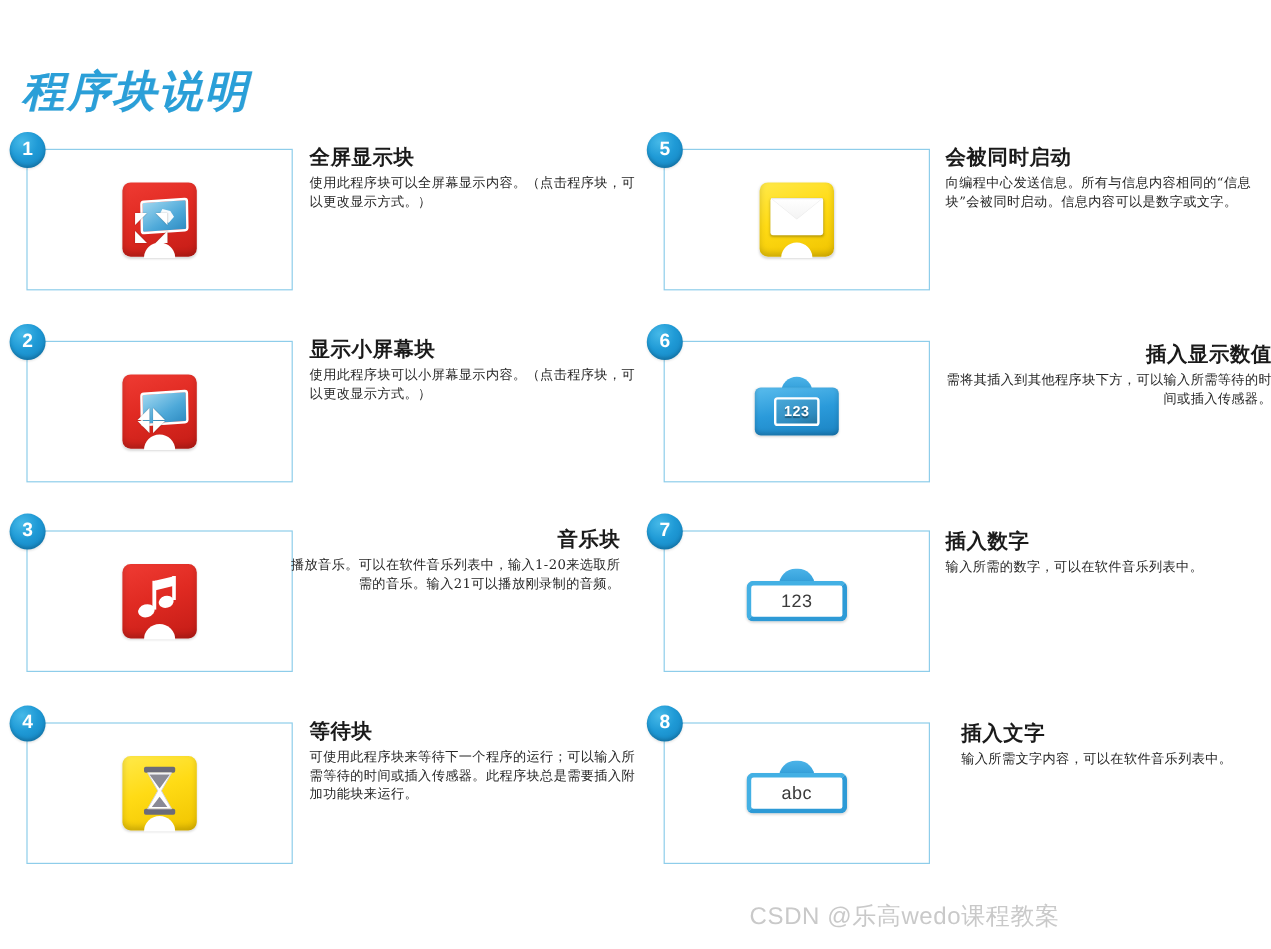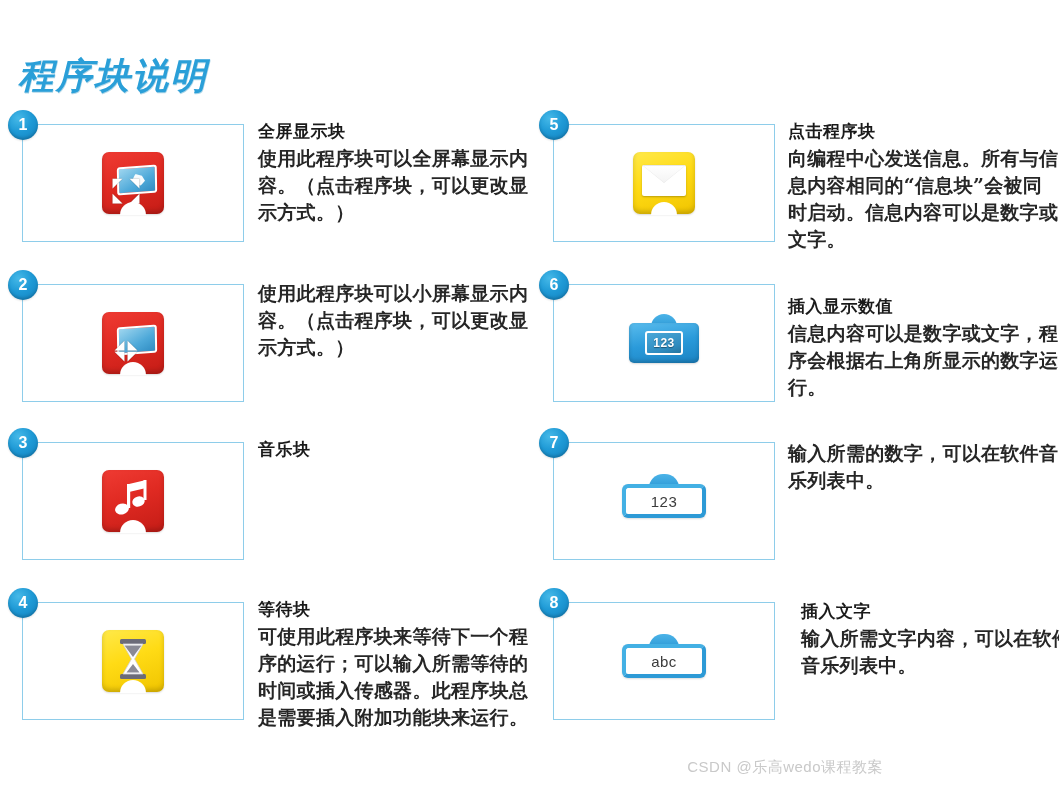--- a/index.html
+++ b/index.html
@@ -72,34 +72,33 @@
   .entry-title {
     font-family: "DejaVu Serif", "Liberation Serif", serif;
     font-size: 17px;
     font-weight: 700;
     color: #1a1a1a;
     letter-spacing: 0.5px;
     margin-bottom: 2px;
   }
   .entry-desc {
     font-family: "DejaVu Serif", "Liberation Serif", serif;
-    font-size: 19px;
+    font-size: 11px;
     line-height: 1.42;
     color: #262626;
     letter-spacing: 0.3px;
     white-space: pre-wrap;
-    font-weight: bold;
   }
 
   
   .watermark {
     position: absolute;
     right: 14px; bottom: 14px;
     font-family: "Liberation Sans", sans-serif;
-    font-size: 15px;
+    font-size: 20px;
     color: #c9c9c9;
     letter-spacing: 0.5px;
   }
 
   
   .wedo-block {
     position: relative;
     width: 62px; height: 62px;
   }
   .wedo-block .body {
@@ -299,20 +298,21 @@
           <div class="arrows-holder" style="left:11px; bottom:12px; width:26px; height:24px;">
             <span class="arrow-sq" style="left:0;  top:0;">◢</span>
             <span class="arrow-sq" style="right:0; top:0;">◣</span>
             <span class="arrow-sq" style="left:0;  bottom:0;">◥</span>
             <span class="arrow-sq" style="right:0; bottom:0;">◤</span>
           </div>
           <div class="notch"></div>
         </div>
       </div>
       <div class="text-block" style="left:258px; top:10px; width:275px;">
+        <div class="entry-title">显示小屏幕块</div>
         <div class="entry-desc">使用此程序块可以小屏幕显示内容。（点击程序块，可以更改显示方式。）</div>
       </div>
     </div>
 
     <div class="entry" style="left:0px; top:428px;">
       <div class="frame"></div>
       <div class="badge">3</div>
       <div class="icon-wrap">
         <div class="wedo-block red">
           <div class="body"></div>
@@ -321,22 +321,23 @@
               <path d="M16 6 L33 2 L33 10 L16 14 Z" fill="#ffffff"></path>
               <rect x="14" y="6" width="3.2" height="24" fill="#ffffff"></rect>
               <rect x="30.5" y="2" width="3" height="20" fill="#ffffff"></rect>
               <ellipse cx="9" cy="31" rx="7" ry="5.4" fill="#ffffff" transform="rotate(-16 9 31)"></ellipse>
               <ellipse cx="25.5" cy="23.5" rx="6.3" ry="5" fill="#ffffff" transform="rotate(-16 25.5 23.5)"></ellipse>
             </svg>
           </div>
           <div class="notch"></div>
         </div>
       </div>
-      <div class="text-block" style="left:258px; top:10px; width:275px;">
+      <div class="text-block" style="left:242px; top:10px; width:275px;text-align:right;">
         <div class="entry-title">音乐块</div>
+        <div class="entry-desc">播放音乐。可以在软件音乐列表中，输入1-20来选取所需的音乐。输入21可以播放刚录制的音频。</div>
       </div>
     </div>
 
     <div class="entry" style="left:0px; top:588px;">
       <div class="frame"></div>
       <div class="badge">4</div>
       <div class="icon-wrap">
         <div class="wedo-block yellow">
           <div class="body"></div>
           <div class="glyph">
@@ -363,52 +364,53 @@
       <div class="icon-wrap">
         <div class="wedo-block yellow">
           <div class="body"></div>
           <div class="glyph">
             <div class="envelope"></div>
           </div>
           <div class="notch"></div>
         </div>
       </div>
       <div class="text-block" style="left:257px; top:10px; width:272px;">
-        <div class="entry-title">点击程序块</div>
+        <div class="entry-title">会被同时启动</div>
         <div class="entry-desc">向编程中心发送信息。所有与信息内容相同的“信息块”会被同时启动。信息内容可以是数字或文字。</div>
       </div>
     </div>
 
     <div class="entry" style="left:531px; top:270px;">
       <div class="frame right-col"></div>
       <div class="badge">6</div>
       <div class="icon-wrap">
         <div class="blue-display">
           <div class="tab"></div>
           <div class="body">
             <div class="screen">123</div>
           </div>
         </div>
       </div>
-      <div class="text-block" style="left:257px; top:25px; width:272px;">
+      <div class="text-block" style="left:257px; top:14px; width:272px;text-align:right;">
         <div class="entry-title">插入显示数值</div>
-        <div class="entry-desc">信息内容可以是数字或文字，程序会根据右上角所显示的数字运行。</div>
+        <div class="entry-desc">需将其插入到其他程序块下方，可以输入所需等待的时间或插入传感器。</div>
       </div>
     </div>
 
     <div class="entry" style="left:531px; top:428px;">
       <div class="frame right-col"></div>
       <div class="badge">7</div>
       <div class="icon-wrap">
         <div class="input-block">
           <div class="tab"></div>
           <div class="body">123</div>
         </div>
       </div>
       <div class="text-block" style="left:257px; top:12px; width:272px;">
+        <div class="entry-title">插入数字</div>
         <div class="entry-desc">输入所需的数字，可以在软件音乐列表中。</div>
       </div>
     </div>
 
     <div class="entry" style="left:531px; top:588px;">
       <div class="frame right-col"></div>
       <div class="badge">8</div>
       <div class="icon-wrap">
         <div class="input-block">
           <div class="tab"></div>

